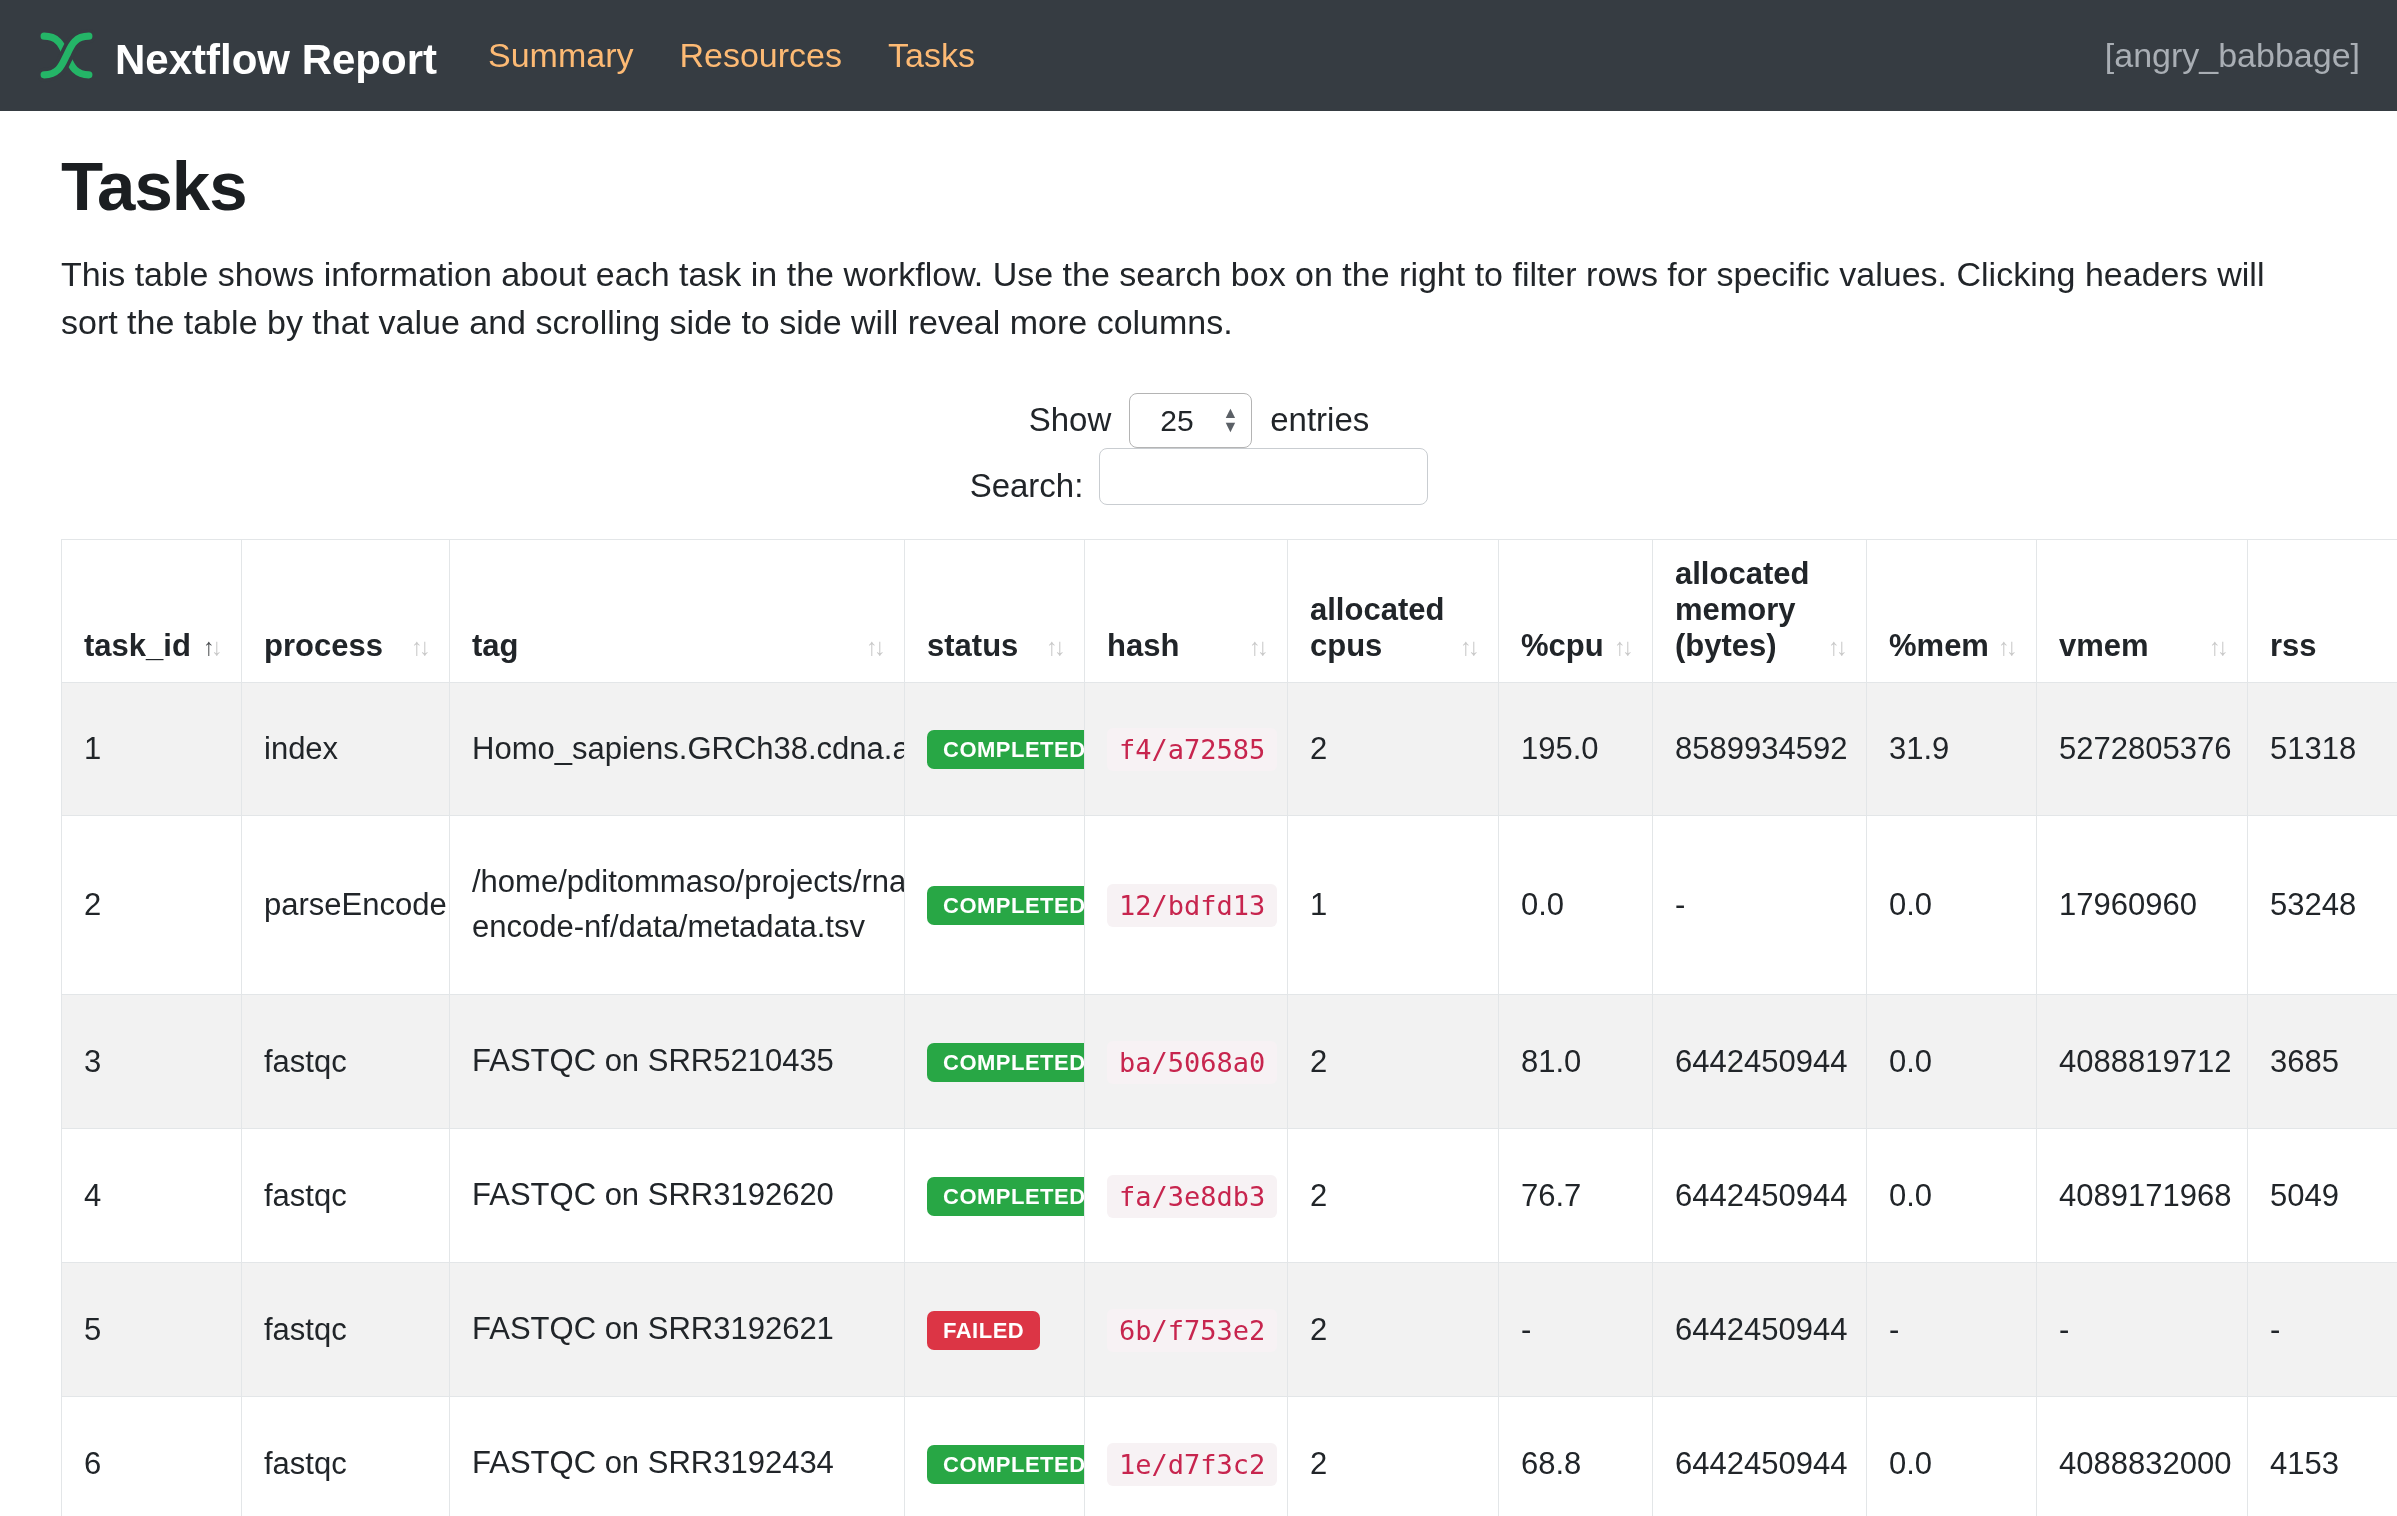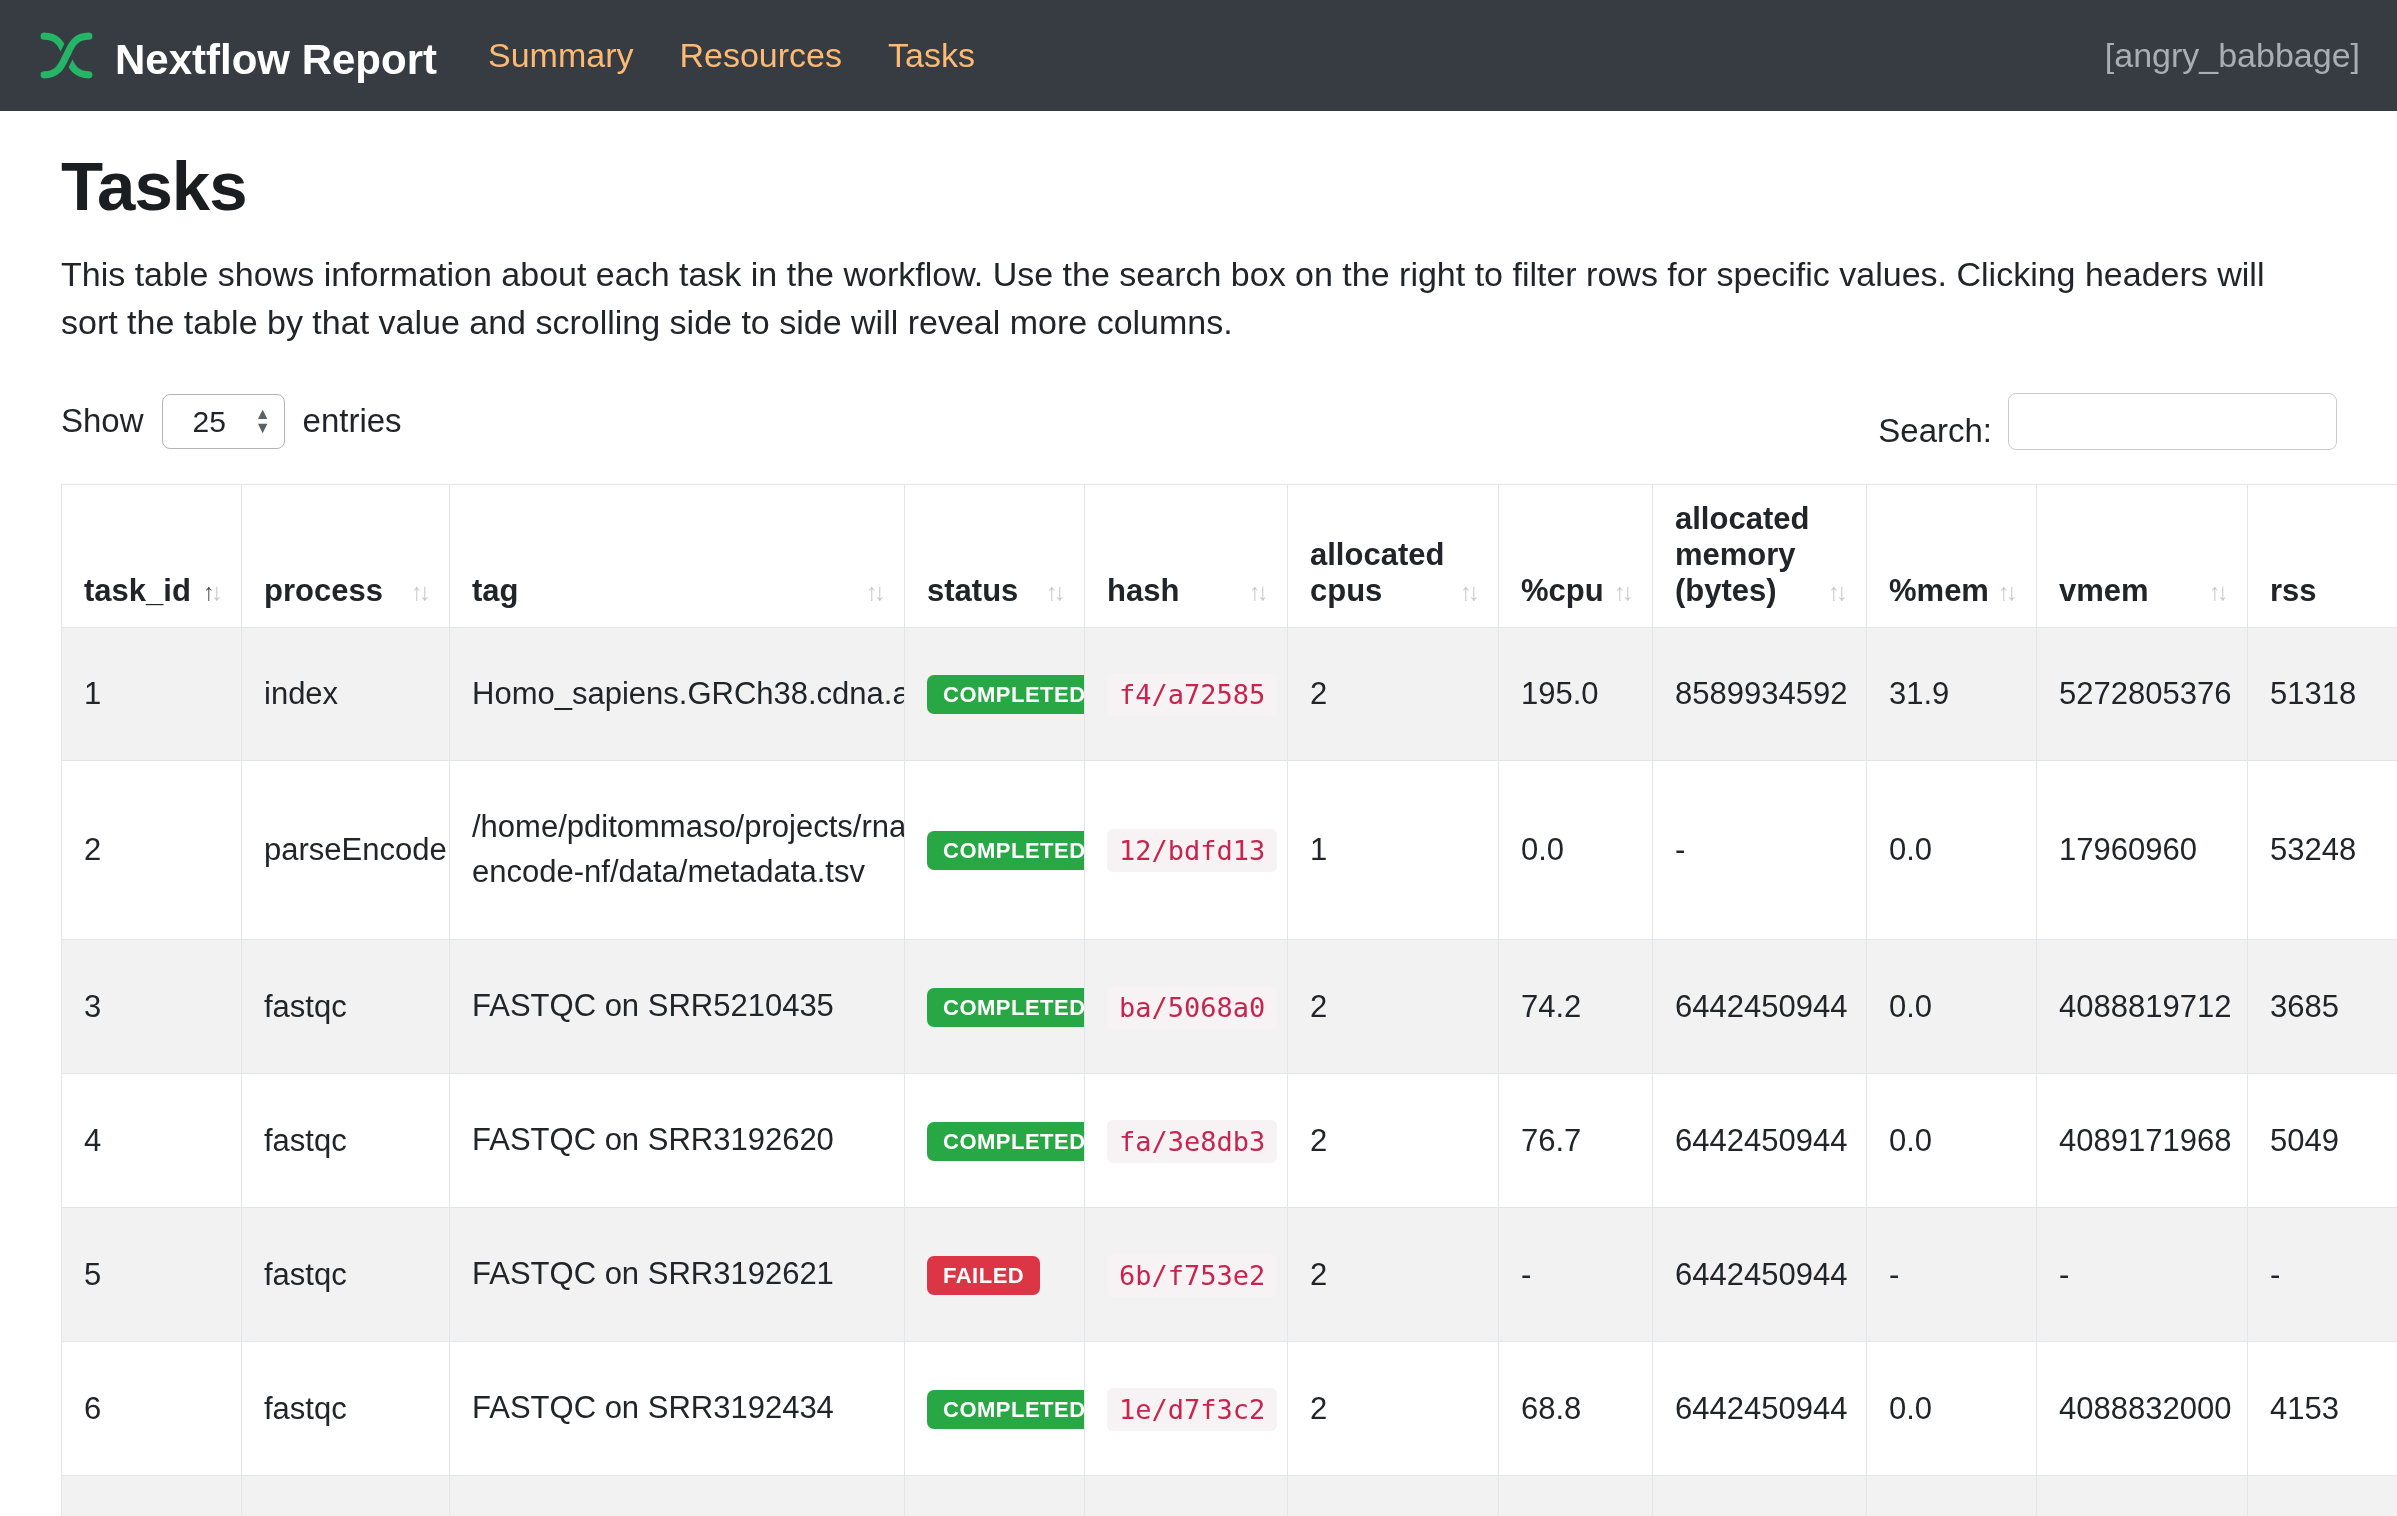--- a/index.html
+++ b/index.html
@@ -23,21 +23,21 @@
   .nav-links { display: flex; gap: 46px; margin-left: 51px; }
   .nav-link { color: #fdba74; font-size: 34px; text-decoration: none; cursor: pointer; }
   .run-name { margin-left: auto; color: #a9aeb4; font-size: 34px; }
 
   
   main { padding: 10px 61px 0 61px; }
   h1.page-title { font-size: 69px; font-weight: 600; margin: 26px 0 24px 0; letter-spacing: -1px; color: #1b1e21; }
   p.page-desc { font-size: 34px; line-height: 1.42; margin: 0; max-width: 2247px; }
 
   
-  .controls { display: flex; justify-content: space-between; align-items: center; margin: 46px 0 34px 0; font-size: 33px; }
+  .controls { display: flex; justify-content: space-between; align-items: center; margin: 46px 0 34px 0; font-size: 33px; flex-direction: column; }
   .length-ctl { display: flex; align-items: center; gap: 18px; }
   .select-wrap { position: relative; display: inline-block; }
   .select-wrap select {
     appearance: none; -webkit-appearance: none; -moz-appearance: none;
     font-family: inherit; font-size: 30px; color: #212529;
     padding: 10px 57px 10px 30px; border: 1px solid #b4b4b4; border-radius: 8px;
     background: #ffffff;
   }
   .sel-arrows {
     position: absolute; right: 14px; top: 50%; transform: translateY(-50%);
@@ -241,21 +241,21 @@
           <td class="num-cell">17960960</td>
           <td class="num-cell">53248</td>
         </tr>
         <tr>
           <td class="num-cell">3</td>
           <td>fastqc</td>
           <td class="tag-cell">FASTQC on SRR5210435</td>
           <td><span class="badge ok">COMPLETED</span></td>
           <td><code class="hash">ba/5068a0</code></td>
           <td class="num-cell">2</td>
-          <td class="num-cell">74.2</td>
+          <td class="num-cell">81.0</td>
           <td class="num-cell">6442450944</td>
           <td class="num-cell">0.0</td>
           <td class="num-cell">4088819712</td>
           <td class="num-cell">3685</td>
         </tr>
         <tr>
           <td class="num-cell">4</td>
           <td>fastqc</td>
           <td class="tag-cell">FASTQC on SRR3192620</td>
           <td><span class="badge ok">COMPLETED</span></td>

